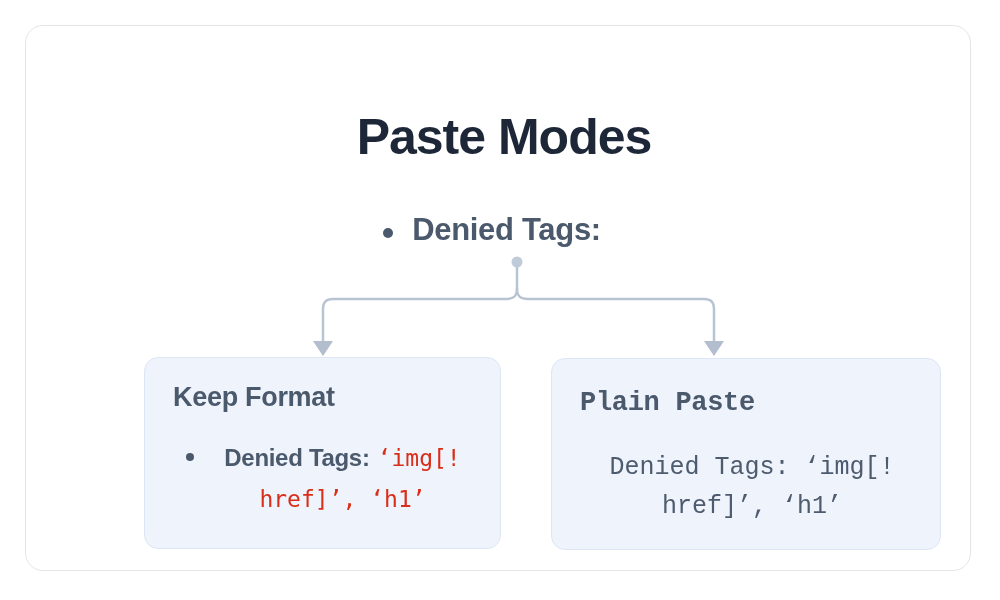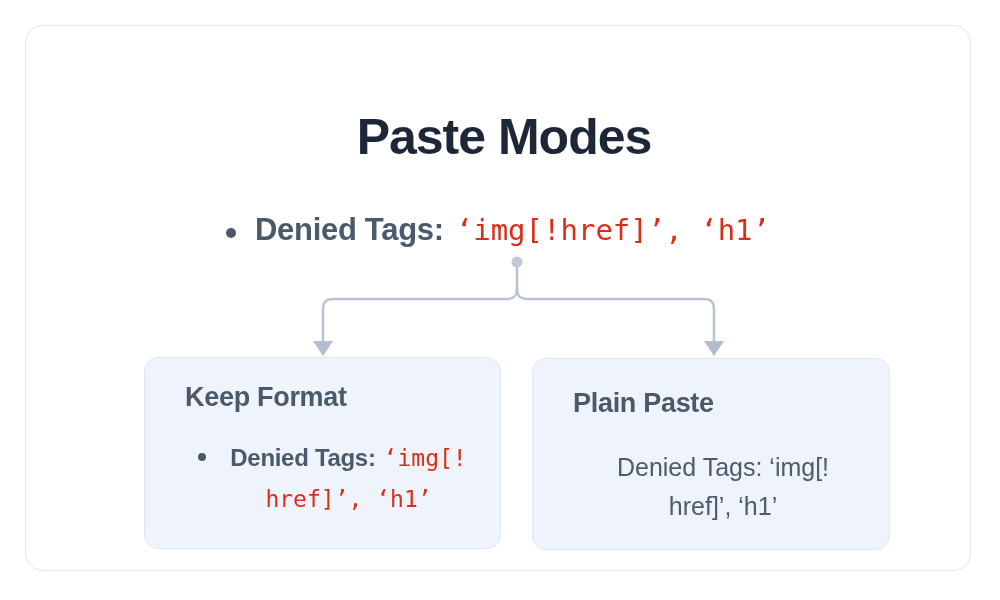--- a/index.html
+++ b/index.html
@@ -65,24 +65,24 @@
     left: 0; top: 0;
     width: 1000px; height: 600px;
     pointer-events: none;
   }
   .node {
     position: absolute;
     background: #eff3fb;
     border: 1.5px solid #dde6f5;
     border-radius: 14px;
     box-sizing: border-box;
-    padding: 24px 22px 20px 40px;
+    padding: 24px 22px 20px 28px;
   }
   .node-keep { left: 118px; top: 331px; width: 357px; height: 192px; }
-  .node-plain { left: 506px; top: 332px; width: 358px; height: 192px; }
+  .node-plain { left: 525px; top: 332px; width: 390px; height: 192px; font-family: Liberation Mono, monospace; }
   .node-title {
     font-size: 27px;
     font-weight: bold;
     letter-spacing: -0.3px;
     color: #4b596c;
     margin: 0 0 26px 0;
     line-height: 30px;
   }
   .node-plain .node-title { margin-top: 5px; margin-bottom: 30px; }
   .bullet-item {
@@ -117,21 +117,20 @@
 <body>
 
 <div class="canvas">
   <div class="card">
 
     <h1 class="diagram-title">Paste Modes</h1>
 
     <div class="root-line">
       <span class="bullet-dot"></span>
       <span class="root-label">Denied Tags:</span>
-      <span class="code root-code">‘img[!href]’, ‘h1’</span>
     </div>
 
     <svg class="connector-svg" viewBox="0 0 1000 600">
       <circle cx="491" cy="236" r="5.5" fill="#c0cbda"></circle>
       <path d="M491 242 L491 263" stroke="#b8c3d3" stroke-width="2.5" fill="none" stroke-linecap="round"></path>
       <path d="M491 263 C491 271, 487 273, 480 273 L307 273 C300 273, 297 276, 297 283 L297 316" stroke="#b8c3d3" stroke-width="2.5" fill="none" stroke-linecap="round"></path>
       <path d="M491 263 C491 271, 495 273, 502 273 L678 273 C685 273, 688 276, 688 283 L688 316" stroke="#b8c3d3" stroke-width="2.5" fill="none" stroke-linecap="round"></path>
       <polygon points="287,315 307,315 297,330" fill="#b2bdce"></polygon>
       <polygon points="678,315 698,315 688,330" fill="#b2bdce"></polygon>
     </svg>

